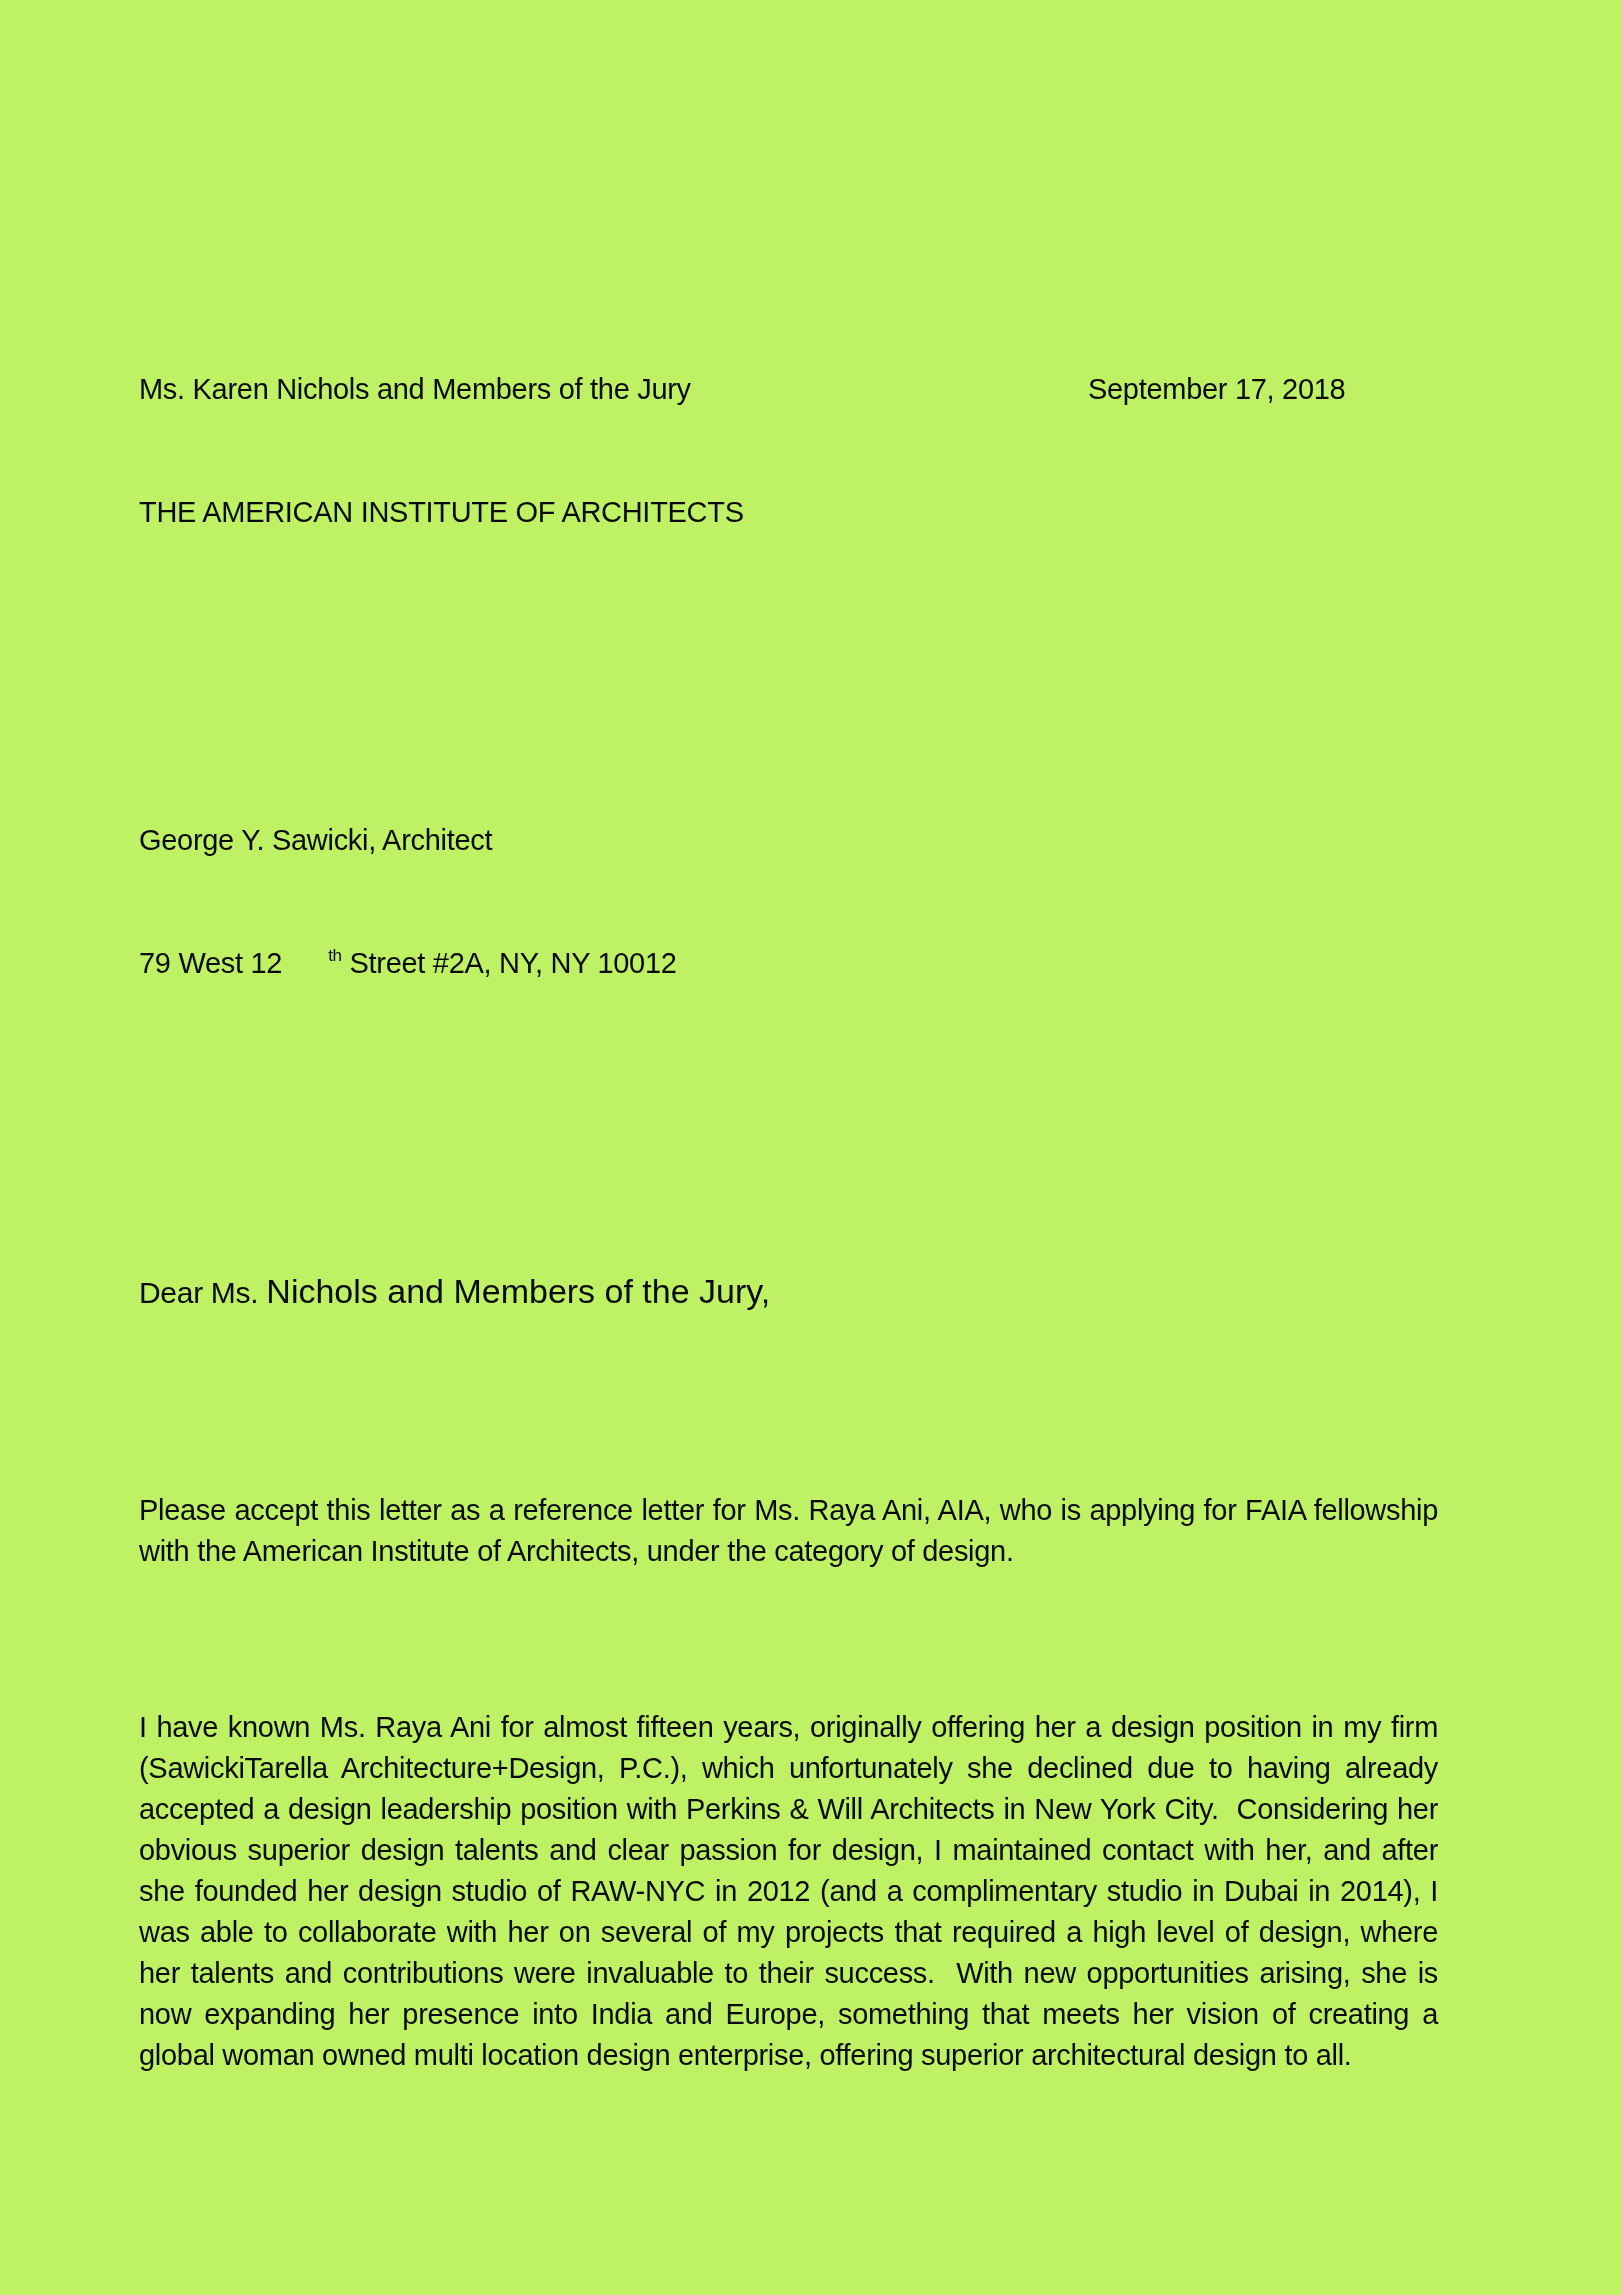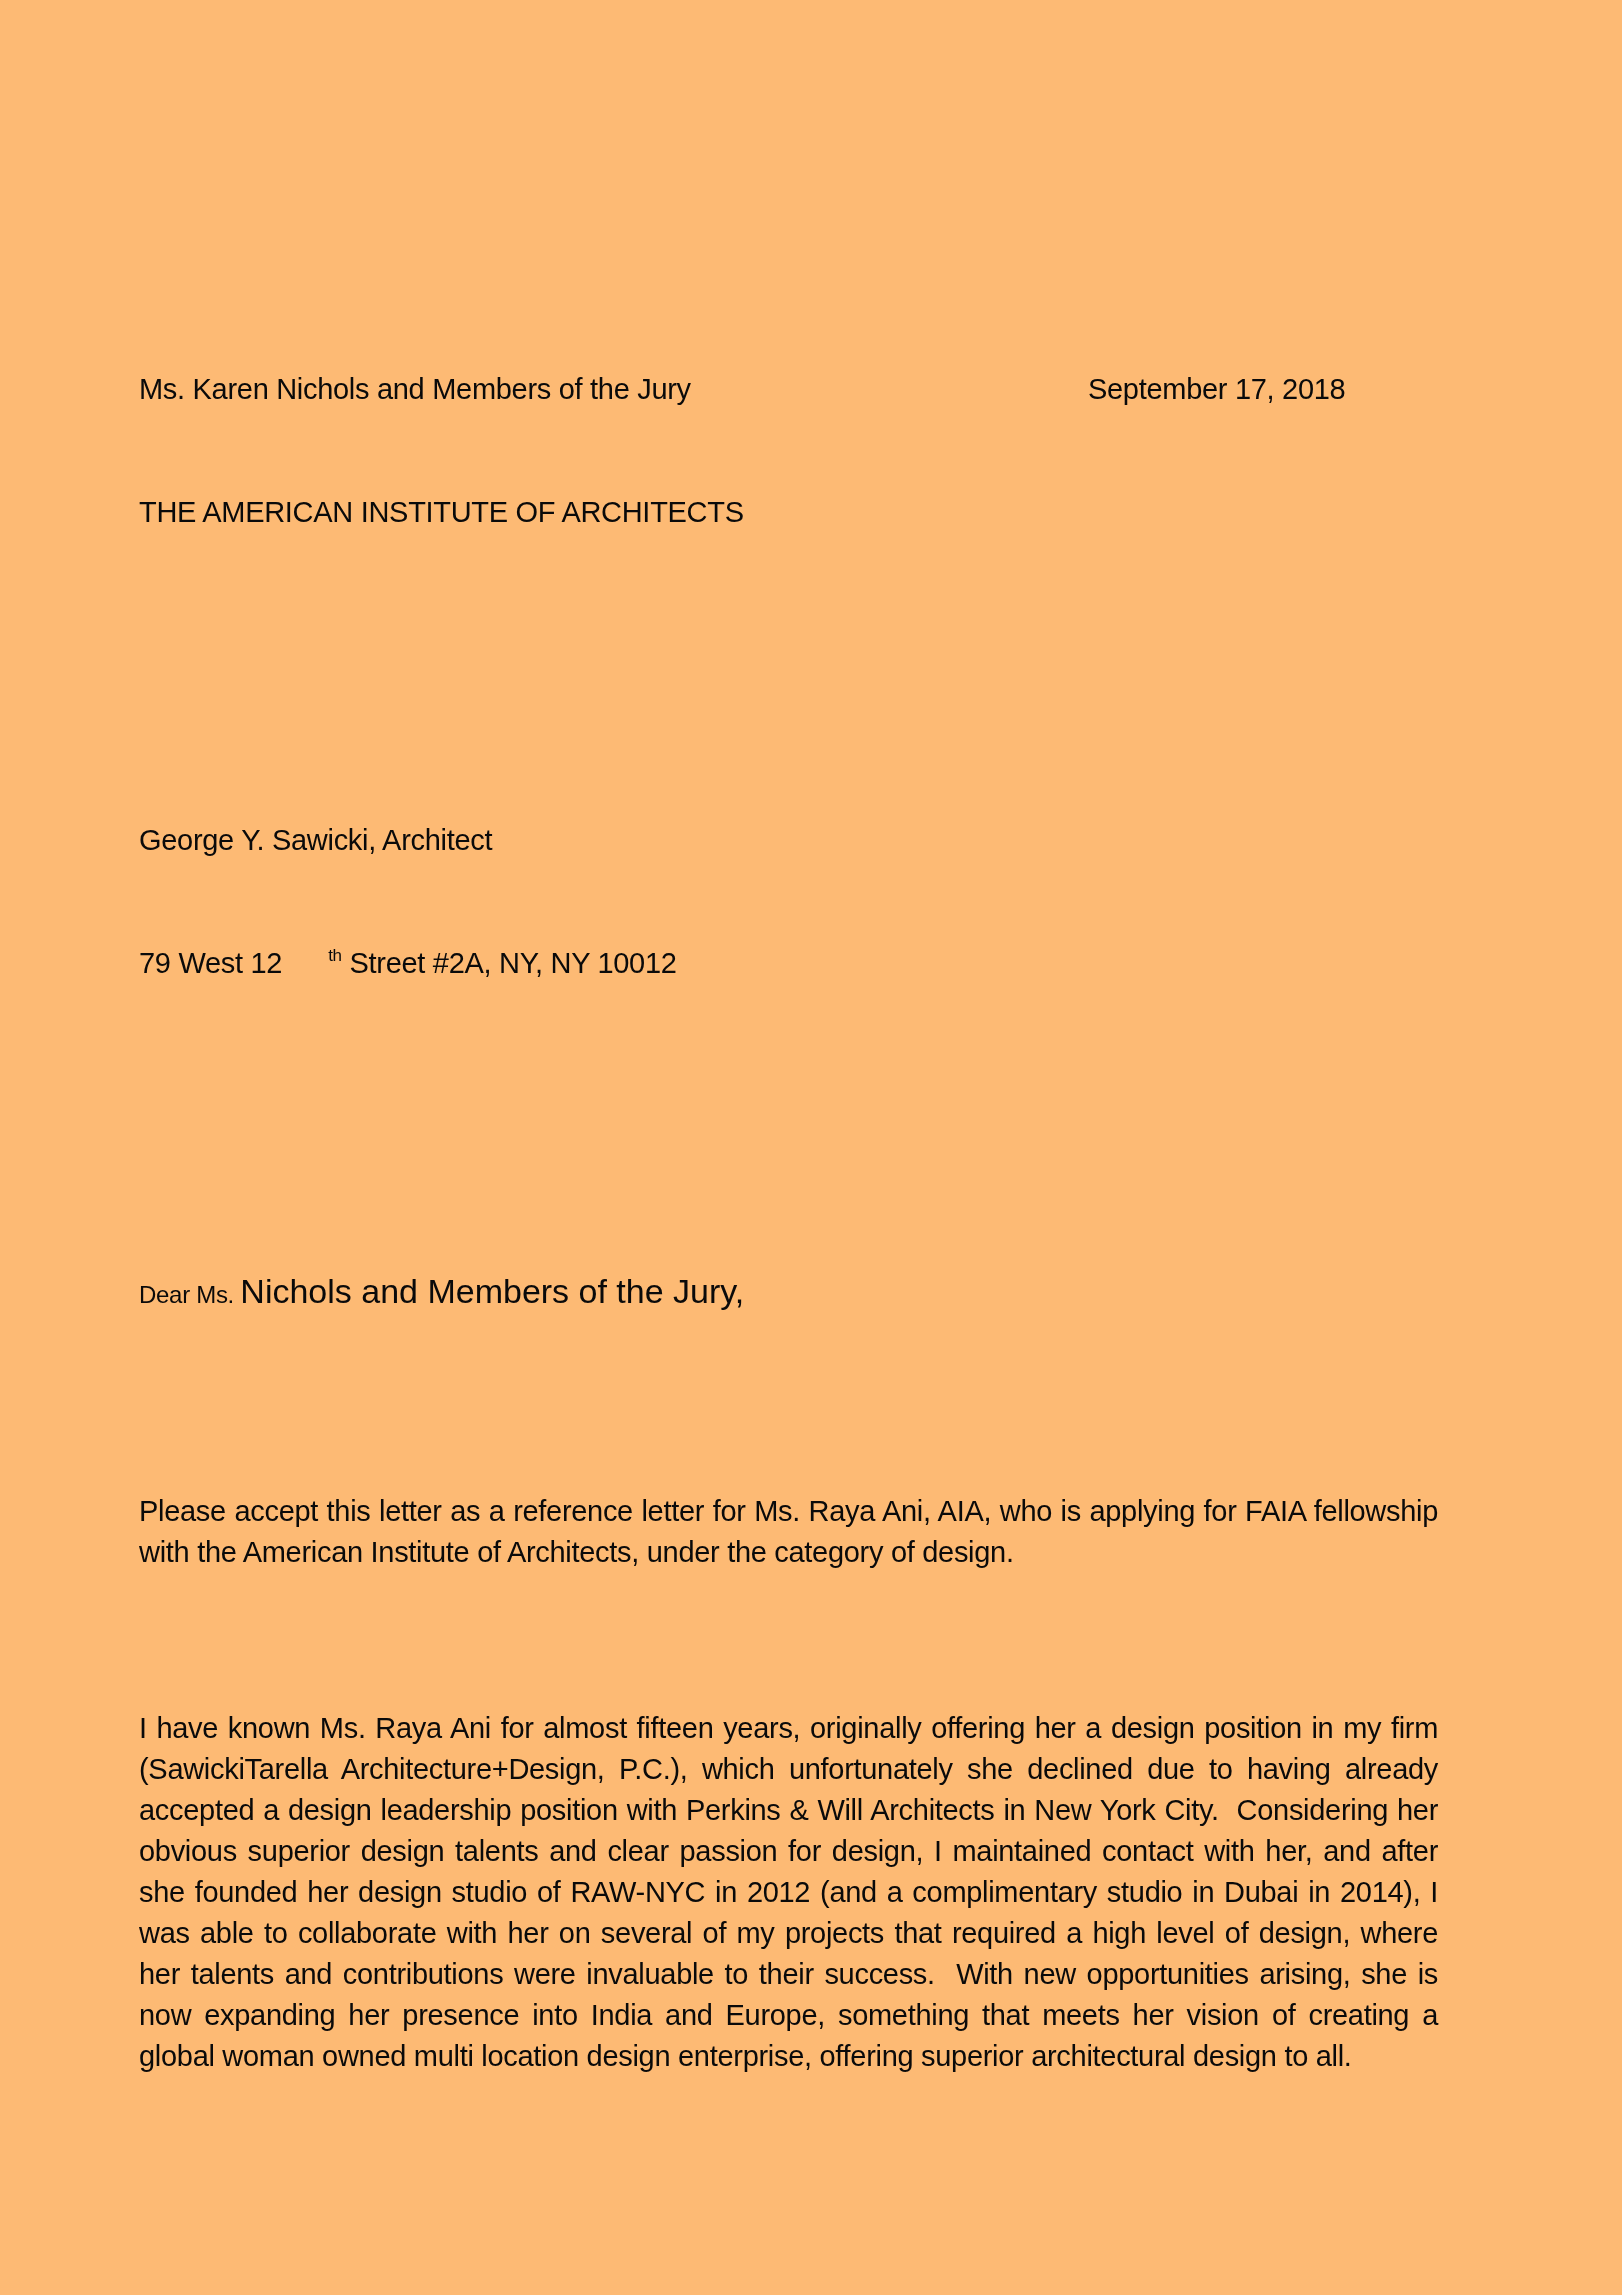--- a/index.html
+++ b/index.html
@@ -11,21 +11,21 @@
     width: 1623px;
     height: 2295px;
     position: relative;
     font-family: "Liberation Sans", sans-serif;
     color: #0a0a0a;
     -webkit-font-smoothing: antialiased;
   }
   .page {
     position: absolute;
     inset: 0;
-    background: #fdba74;
+    background: #bef264;
     overflow: hidden;
   }
   .content {
     position: absolute;
     left: 139px;
     top: 246px;
     width: 1299px;
     font-size: 29px;
     line-height: 41px;
     letter-spacing: -0.3px;
@@ -48,21 +48,21 @@
   }
   .street sup {
     font-size: 17px;
     line-height: 0;
     vertical-align: baseline;
     position: relative;
     top: -11.8px;
     margin-left: 46px;
   }
   .salutation .lead {
-    font-size: 24px;
+    font-size: 30px;
   }
   .salutation .rest {
     font-size: 34px;
     letter-spacing: 0;
   }
   .para {
     margin: 53px 0 0 0;
     text-align: justify;
   }
 </style>

